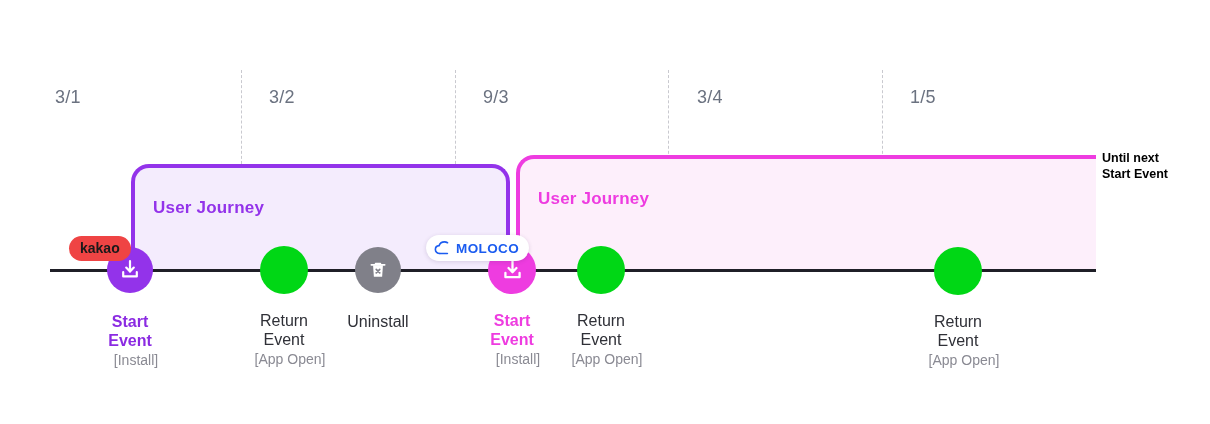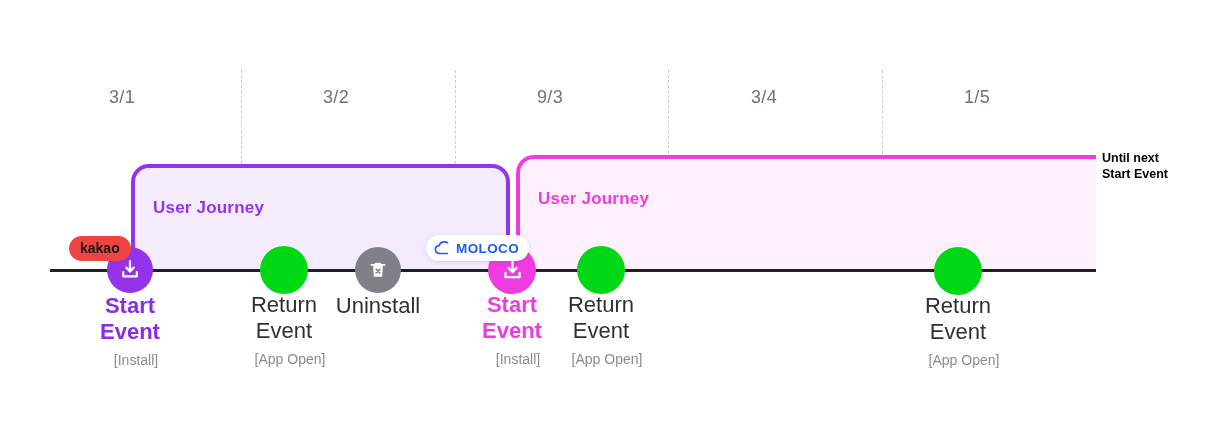--- a/index.html
+++ b/index.html
@@ -19,21 +19,21 @@
     overflow: hidden;
   }
 
   
   .date-label {
     position: absolute;
     top: 87px;
     font-size: 18px;
     color: #6b7280;
     letter-spacing: 0.3px;
-    text-align: right;
+    text-align: left;
     width: 80px;
     font-family: "Liberation Sans", sans-serif;
   }
   .gridline {
     position: absolute;
     top: 70px;
     width: 0;
     height: 200px;
     border-left: 1.5px dashed #c9c9cf;
   }
@@ -117,22 +117,22 @@
     justify-content: center;
   }
   .c-purple { width: 46px; height: 46px; background: #9333ea; }
   .c-magenta { width: 48px; height: 48px; background: #ee3ce0; }
   .c-green  { width: 48px; height: 48px; background: #00d715; }
   .c-gray   { width: 46px; height: 46px; background: #808089; }
 
   .node .title {
     position: absolute;
     left: 0; right: 0;
-    top: 46px;
-    font-size: 22px;
+    top: 66px;
+    font-size: 16px;
     line-height: 1.18;
     color: #2f3037;
     font-weight: normal;
   }
   .node .title.accent-purple { color: #8b2be2; font-weight: bold; }
   .node .title.accent-magenta { color: #ee3ce0; font-weight: bold; }
   .node .subtitle {
     position: absolute;
     left: 12px; right: 0;
     top: 105px;

